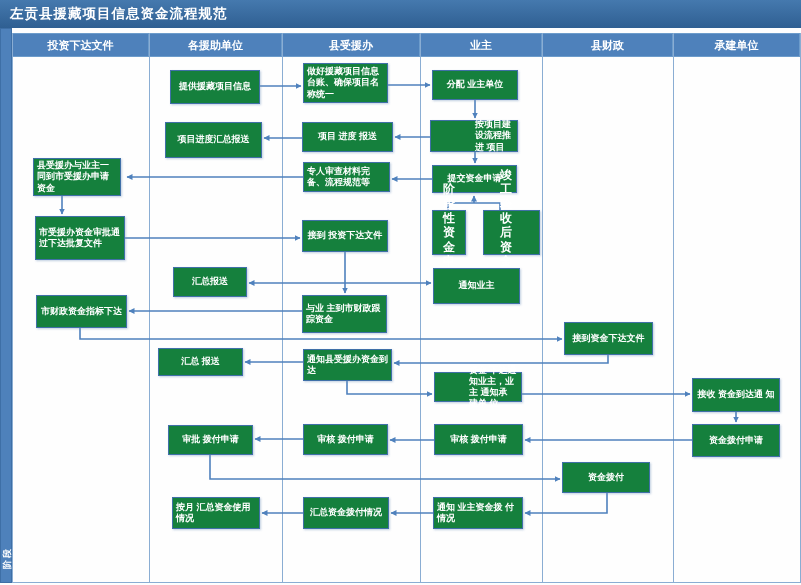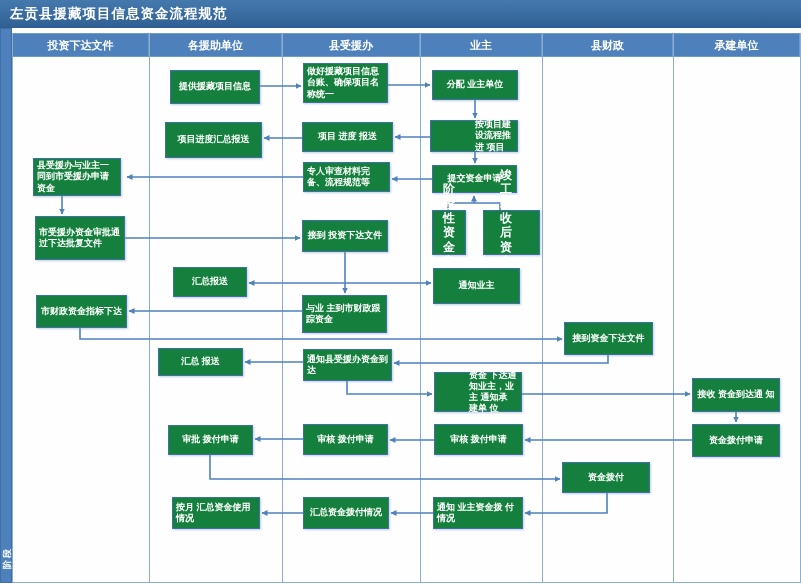--- a/index.html
+++ b/index.html
@@ -117,21 +117,21 @@
       <div class="node" style="left: 302px; top: 295px; width: 85px; height: 38px;">与业 主到市财政跟踪资金</div>
       <div class="node" style="left: 303px; top: 349px; width: 89px; height: 32px;">通知县受援办资金到达</div>
       <div class="node" style="left: 303px; top: 424px; width: 85px; height: 31px;">审核 拨付申请</div>
       <div class="node" style="left: 303px; top: 497px; width: 86px; height: 32px;">汇总资金拨付情况</div>
       <div class="node" style="left: 432px; top: 70px; width: 86px; height: 30px;">分配 业主单位</div>
       <div class="node" style="left: 430px; top: 120px; width: 88px; height: 32px; padding-left: 44px;">按项目建设流程推进 项目</div>
       <div class="node" style="left: 432px; top: 165px; width: 85px; height: 28px;">提交资金申请</div>
       <div class="node small" style="left: 432px; top: 210px; width: 33px; height: 45px;">阶段性资金申请</div>
       <div class="node small" style="left: 483px; top: 210px; width: 57px; height: 45px;">竣工验收后资金申请</div>
       <div class="node" style="left: 433px; top: 268px; width: 87px; height: 36px;">通知业主</div>
-      <div class="node" style="left: 434px; top: 372px; width: 88px; height: 40px; padding-left: 34px;">资金 下达通 知业主，业主 通知承 建单 位</div>
+      <div class="node" style="left: 434px; top: 372px; width: 88px; height: 30px; padding-left: 34px;">资金 下达通 知业主，业主 通知承 建单 位</div>
       <div class="node" style="left: 434px; top: 424px; width: 89px; height: 31px;">审核 拨付申请</div>
       <div class="node" style="left: 433px; top: 497px; width: 90px; height: 32px;">通知 业主资金拨 付情况</div>
       <div class="node" style="left: 564px; top: 322px; width: 89px; height: 33px;">接到资金下达文件</div>
       <div class="node" style="left: 562px; top: 462px; width: 88px; height: 31px;">资金拨付</div>
       <div class="node" style="left: 692px; top: 378px; width: 88px; height: 34px;">接收 资金到达通 知</div>
       <div class="node" style="left: 692px; top: 424px; width: 88px; height: 33px;">资金拨付申请</div>
     </div>
 </div>
 
 </body></html>

